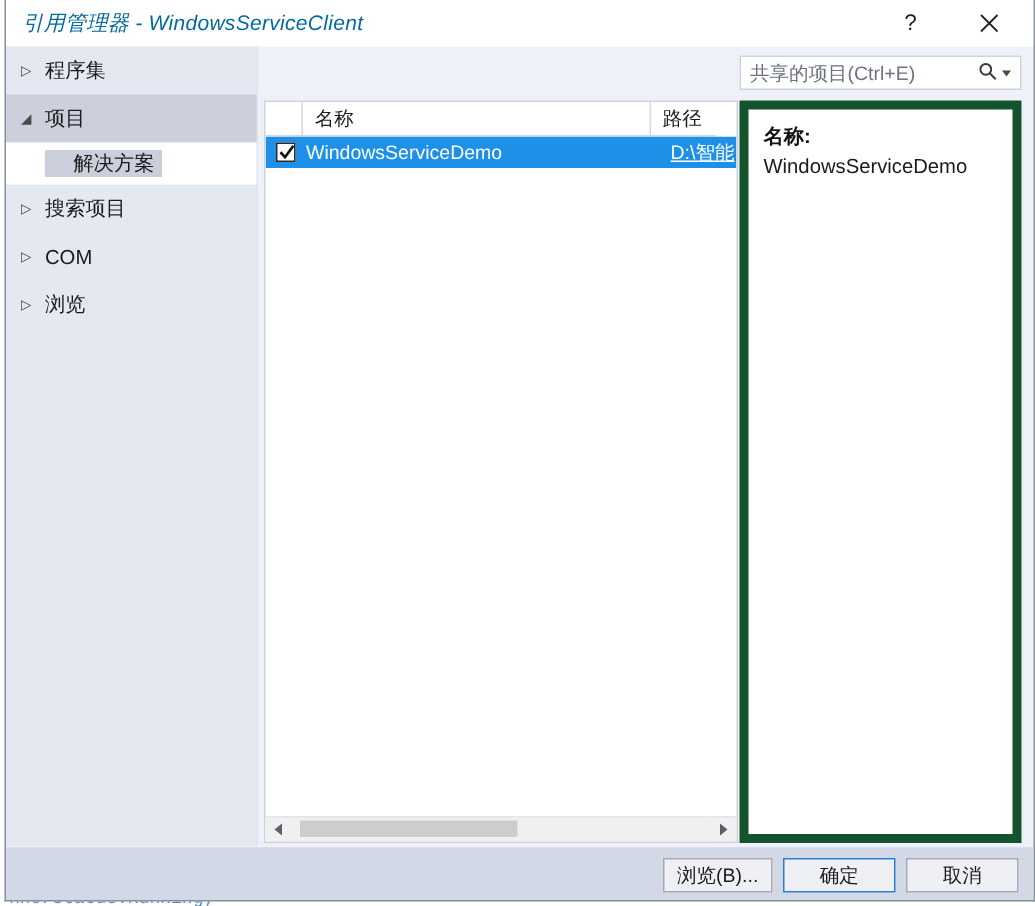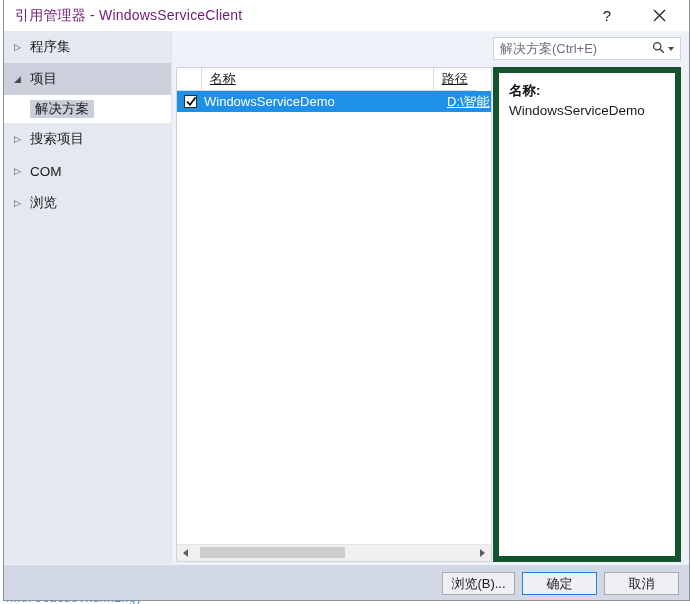--- a/index.html
+++ b/index.html
@@ -56,23 +56,24 @@
     width: 685px;
     height: 31px;
     background: #ffffff;
     box-sizing: border-box;
   }
   #title-text {
     position: absolute;
     left: 11px;
     top: 7px;
     font-size: 14px;
-    color: #701a75;
+    color: #0369a1;
     letter-spacing: 0.2px;
     white-space: nowrap;
+    font-style: italic;
   }
   .title-btn {
     position: absolute;
     top: 0;
     width: 40px;
     height: 31px;
     display: flex;
     align-items: center;
     justify-content: center;
     color: #202020;
@@ -121,21 +122,21 @@
     display: flex;
     align-items: center;
     padding-left: 26px;
     box-sizing: border-box;
     background: #ffffff;
     font-size: 13.5px;
     color: #1b1b1b;
   }
   .nav-sub .sub-label {
     background: #cbcfdb;
-    padding: 2px 5px 3px 5px;
+    padding: 2px 5px 3px 19px;
     line-height: 1;
   }
 
   
   #search-box {
     position: absolute;
     left: 489px;
     top: 37px;
     width: 188px;
     height: 23px;
@@ -180,21 +181,20 @@
   }
   #list-header {
     position: absolute;
     left: 0; top: 0;
     width: 300px;
     height: 23px;
     background: #ffffff;
     border-bottom: 1px solid #d4d8e0;
     box-sizing: border-box;
     display: flex;
-    text-decoration: underline;
   }
   .col-head {
     position: relative;
     height: 22px;
     display: flex;
     align-items: center;
     font-size: 13px;
     color: #1b1b1b;
     box-sizing: border-box;
     padding-left: 8px;
@@ -407,21 +407,21 @@
       <span>COM</span>
     </div>
 
     <div class="nav-item">
       <span class="chev">▷</span>
       <span>浏览</span>
     </div>
   </div>
 
   <div id="search-box">
-    <div id="search-placeholder">解决方案(Ctrl+E)</div>
+    <div id="search-placeholder">共享的项目(Ctrl+E)</div>
     <div id="search-icon-wrap">
       <span>
         <svg width="13" height="13" viewBox="0 0 13 13">
           <circle cx="5.2" cy="5.2" r="3.6" fill="none" stroke="#3a3a3a" stroke-width="1.3"></circle>
           <line x1="8.0" y1="8.0" x2="11.8" y2="11.8" stroke="#3a3a3a" stroke-width="1.3"></line>
         </svg>
       </span>
       <span class="tri-down"></span>
     </div>
   </div>

